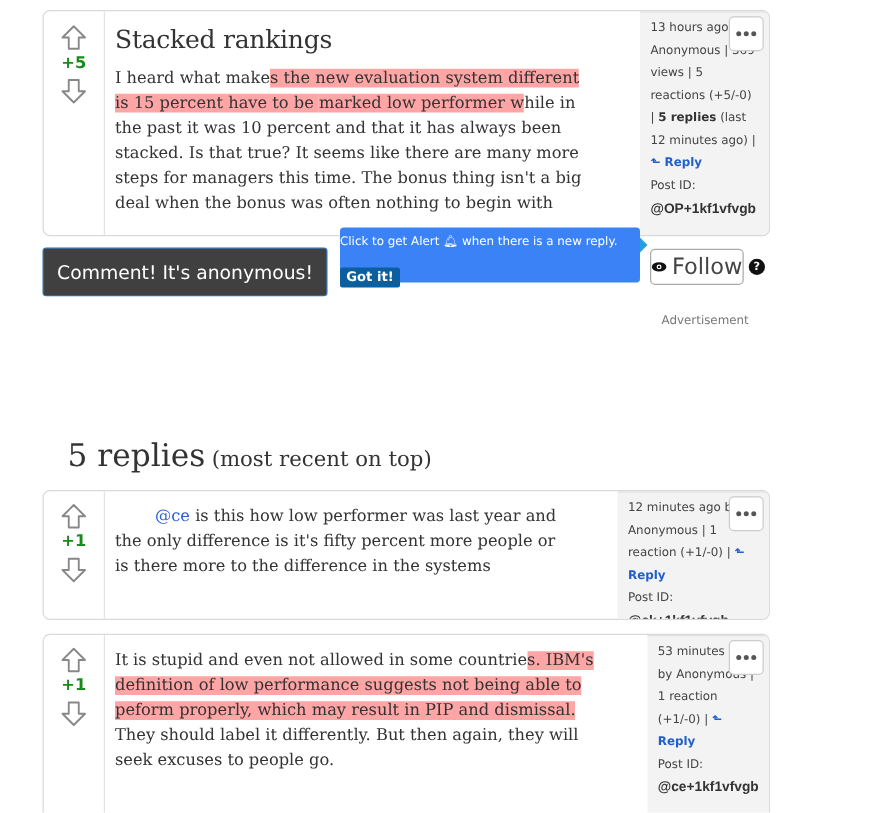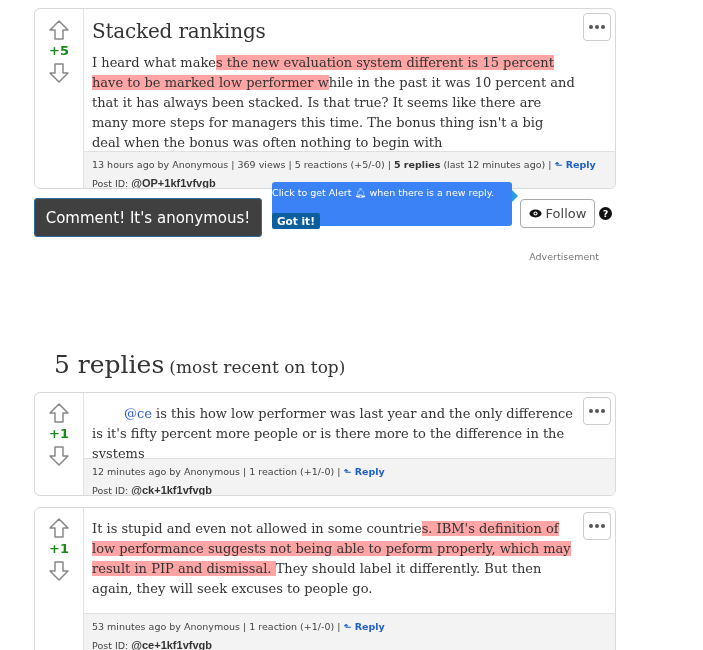--- a/index.html
+++ b/index.html
@@ -10,21 +10,21 @@
       position: absolute; left: 34px; width: 582px;
       border: 1px solid #d9d9d9; border-radius: 6px; background: #fff;
       display: flex; overflow: hidden;
     }
     .vote-col {
       width: 49px; flex: 0 0 49px; border-right: 1px solid #e3e3e3;
       display: flex; flex-direction: column; align-items: center; padding-top: 10px;
     }
     .vote-arrow { width: 22px; height: 22px; cursor: pointer; display: block; }
     .vote-score { color: #1a8a1a; font-weight: bold; font-size: 13px; line-height: 18px; margin: 1px 0 2px 0; }
-    .content-col { flex: 1; display: flex; flex-direction: column; position: relative; }
+    .content-col { flex: 1; display: flex; flex-direction: row; position: relative; }
     .content-body { padding: 8px 40px 14px 8px; font-family: "DejaVu Serif", serif; font-size: 13px; line-height: 20px; color: #333; }
     .post-title { font-family: "DejaVu Serif", serif; font-size: 20px; font-weight: normal; color: #333; margin: 4px 0 12px 0; letter-spacing: -0.2px; }
     .hl { background: #ffa5a5; }
     .mention { color: #2b5fd6; text-decoration: none; margin-left: 32px; }
     .menu-btn {
       position: absolute; right: 4px; top: 4px; width: 28px; height: 28px;
       border: 1px solid #ccc; border-radius: 4px; background: #fff;
       display: flex; align-items: center; justify-content: center; cursor: pointer;
     }
     .menu-btn span { display: inline-block; width: 4px; height: 4px; border-radius: 50%; background: #555; margin: 0 1px; }
@@ -51,21 +51,21 @@
       content: ""; position: absolute; right: -6px; top: 8px;
       border-left: 6px solid #26a0e3; border-top: 6px solid transparent; border-bottom: 6px solid transparent;
     }
     .gotit {
       display: inline-block; margin-top: 15px; background: #0b5f9e; color: #fff; font-weight: bold;
       font-size: 10.5px; padding: 2px 5px; border-radius: 2px; cursor: pointer;
     }
     .follow-btn {
       position: absolute; left: 520px; top: 199px; width: 75px; height: 29px;
       border: 1px solid #aaa; border-radius: 4px; background: #fff; color: #444;
-      font-size: 13px; display: flex; align-items: center; justify-content: center; gap: 4px; cursor: pointer;
+      font-size: 18px; display: flex; align-items: center; justify-content: center; gap: 4px; cursor: pointer;
     }
     .help-icon {
       position: absolute; left: 599px; top: 207px; width: 13px; height: 13px; border-radius: 50%;
       background: #111; color: #fff; font-size: 9px; font-weight: bold; display: flex;
       align-items: center; justify-content: center; cursor: pointer;
     }
     .ad-label { position: absolute; left: 17px; width: 582px; top: 251px; text-align: right; font-size: 9.5px; color: #777; }
 
     .replies-heading { position: absolute; left: 34px; top: 350px; font-family: "DejaVu Serif", serif; color: #333; margin-left: 20px; }
     .replies-heading .big { font-size: 25px; }

